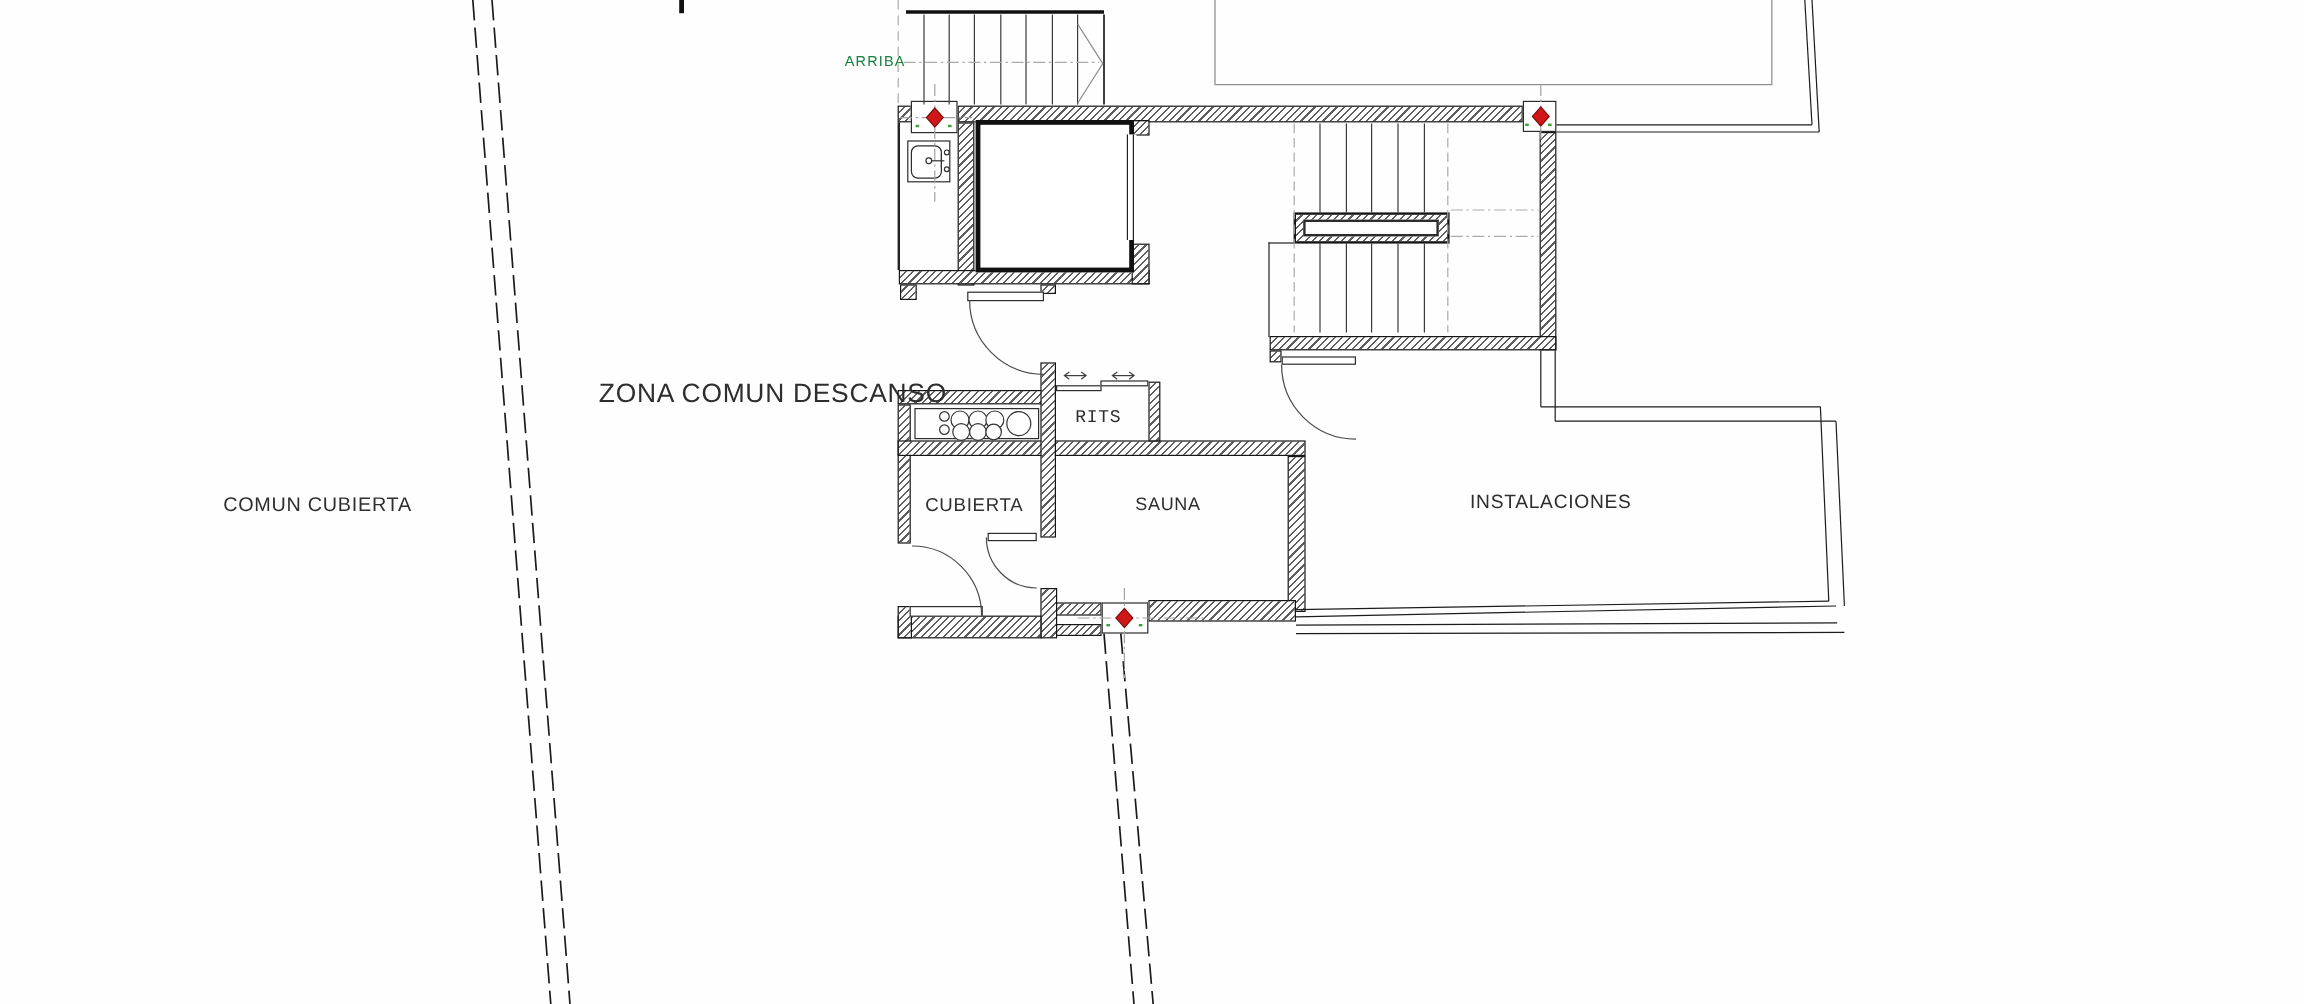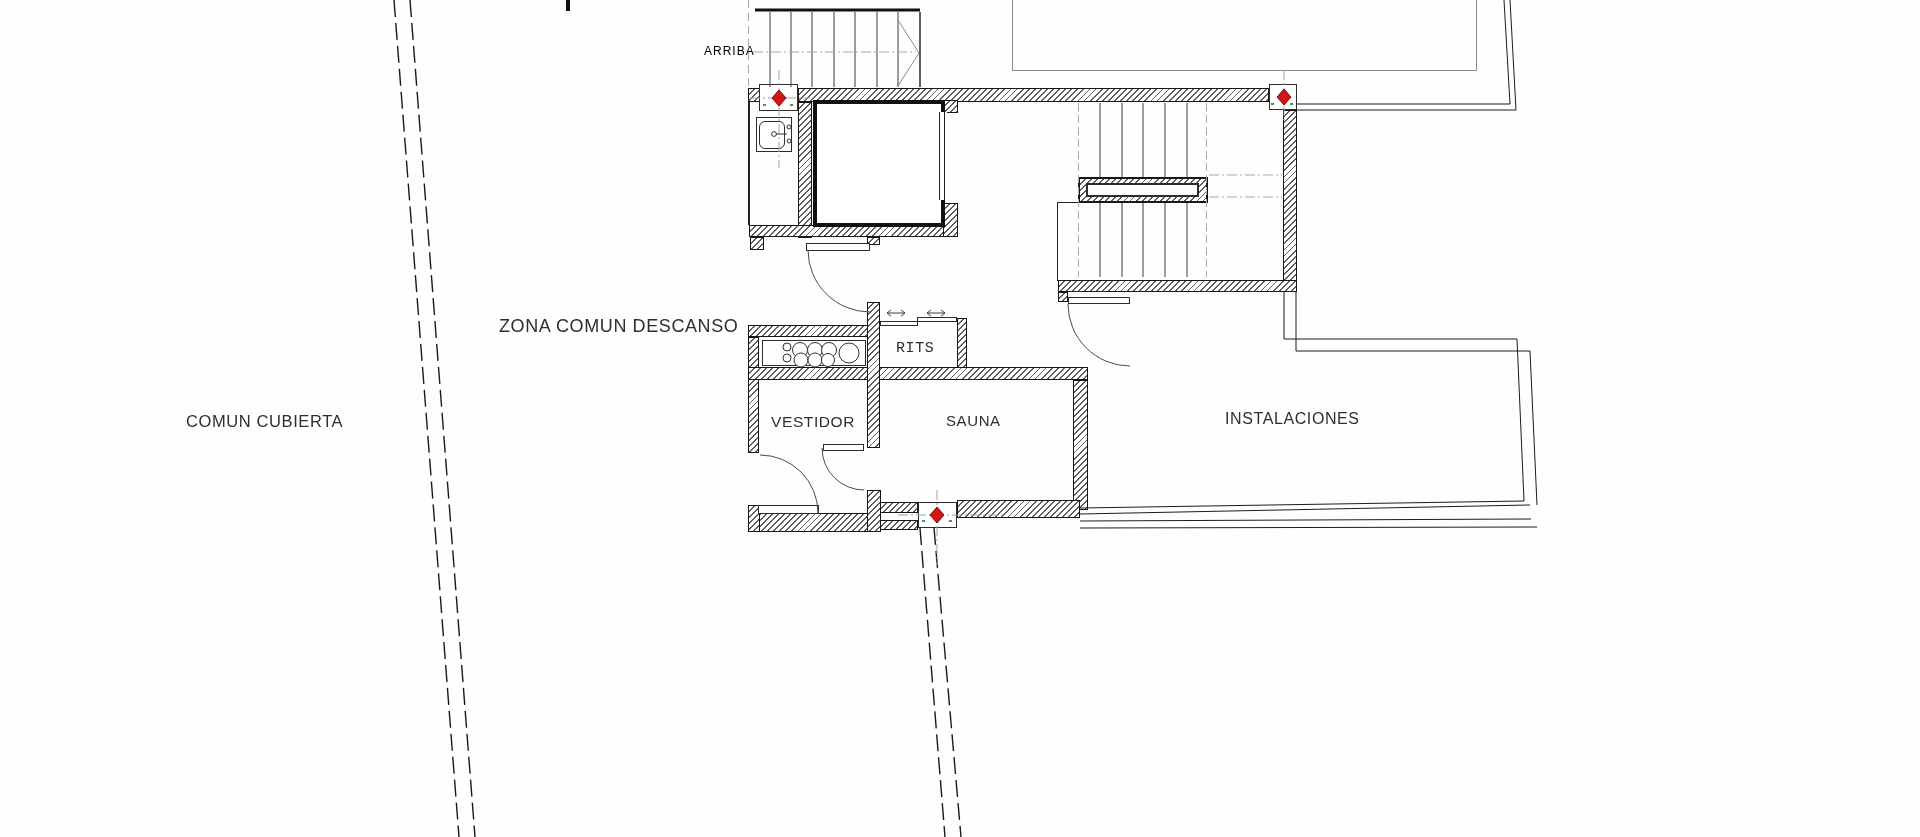--- a/index.html
+++ b/index.html
@@ -16,21 +16,21 @@
   }
   
   .wh{position:absolute;background:#ffffff;border:1px solid #2c2c2c;}
   
   .ln{position:absolute;background:#222222;}
   
   .lbl{
     position:absolute;color:#2e2e2e;letter-spacing:0.6px;white-space:nowrap;
     line-height:1;
   }
-  .lbl.muted{color:#000000;letter-spacing:1px;}
+  .lbl.muted{color:#15803d;letter-spacing:1px;}
   .marker{position:absolute;background:#ffffff;border:1px solid #2c2c2c;}
   #overlay{position:absolute;left:0;top:0;pointer-events:none;}
   #pool{position:absolute;border:1.5px solid #8a8a8a;background:transparent;}
   #elevator{position:absolute;border:4px solid #111111;background:#ffffff;}
 </style>
 </head>
 <body>
 
 <div id="stage">
 
@@ -83,23 +83,23 @@
   <div class="wh" style="left:823px;top:444px;width:41px;height:7px;"></div>
 
   <div class="wh" style="left:880px;top:321px;width:38px;height:5px;"></div>
   <div class="wh" style="left:917px;top:317px;width:40px;height:5px;"></div>
 
   <div class="marker" style="left:759px;top:84px;width:39px;height:27px;"></div>
   <div class="marker" style="left:1269px;top:84px;width:28px;height:26px;"></div>
   <div class="marker" style="left:918px;top:502px;width:39px;height:26px;"></div>
 
   <div class="lbl" style="left:186px;top:413px;font-size:16.5px;">COMUN CUBIERTA</div>
-  <div class="lbl" style="left:499px;top:317px;font-size:18px;">ZONA COMUN DESCANSO</div>
+  <div class="lbl" style="left:499px;top:317px;font-size:22px;">ZONA COMUN DESCANSO</div>
   <div class="lbl muted" style="left:704px;top:45px;font-size:12px;">ARRIBA</div>
-  <div class="lbl" style="left:771px;top:414px;font-size:15.5px;">VESTIDOR</div>
+  <div class="lbl" style="left:771px;top:414px;font-size:15.5px;">CUBIERTA</div>
   <div class="lbl" style="left:946px;top:413px;font-size:15px;text-align:right;">SAUNA</div>
   <div class="lbl" style="left:896px;top:341px;font-size:15px;font-family:Liberation Mono, monospace;">RITS</div>
   <div class="lbl" style="left:1225px;top:411px;font-size:16px;">INSTALACIONES</div>
 
   <svg id="overlay" width="1920" height="837" viewBox="0 0 1920 837">
 
     <g stroke="#1a1a1a" stroke-width="1.4" stroke-dasharray="17 6">
       <line x1="394" y1="0" x2="459" y2="837"></line>
       <line x1="410" y1="0" x2="475" y2="837"></line>
 

